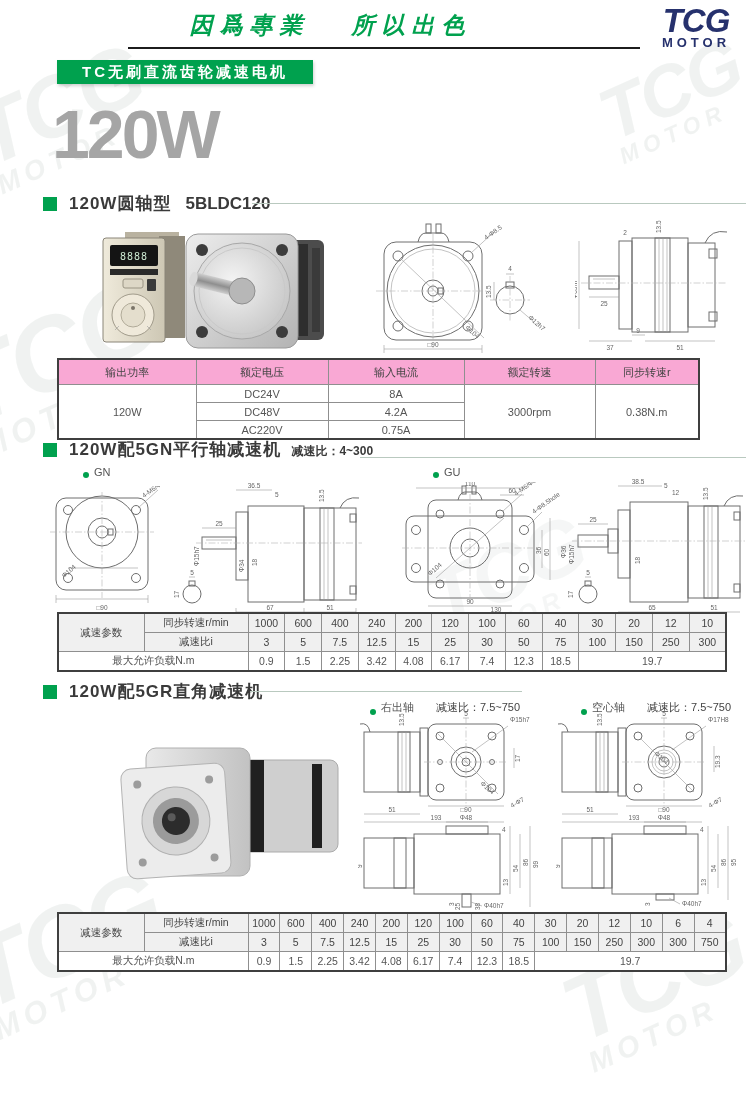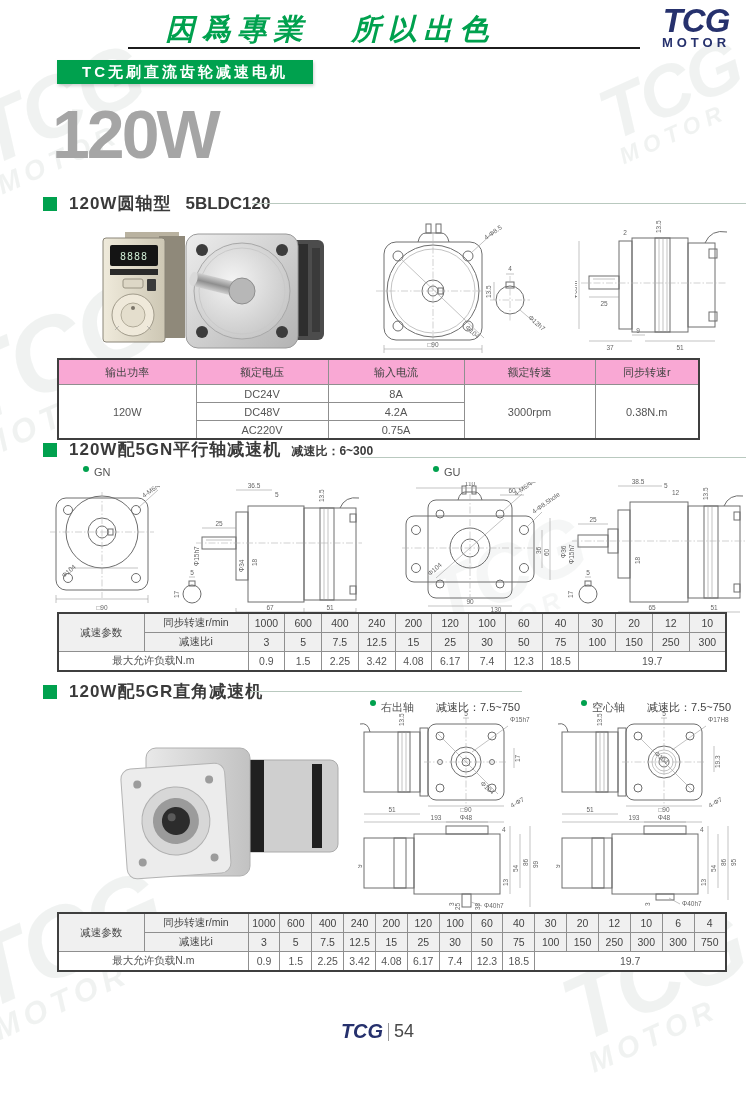--- a/index.html
+++ b/index.html
@@ -5,42 +5,42 @@
   html,body{margin:0;padding:0;background:#fff}
   .page{position:relative;width:755px;height:1093px;background:#ffffff;overflow:hidden;
         font-family:"Liberation Sans","DejaVu Sans",sans-serif;color:#333}
   .abs{position:absolute}
   
   .wm{position:absolute;font-style:italic;font-weight:900;color:#e7ebe9;opacity:.6;
       transform:rotate(-24deg);line-height:.78;pointer-events:none;letter-spacing:-2px}
   .wm .wm2{display:block;font-size:.32em;letter-spacing:6px;margin-top:6px}
   
   .slogan{position:absolute;top:10px;left:0;width:661px;text-align:center;
-          color:#00a14e;font-size:29px;font-weight:bold;font-style:italic;letter-spacing:7px}
+          color:#00a14e;font-size:23px;font-weight:bold;font-style:italic;letter-spacing:7px}
   .slogan .gap{margin-left:42px}
   .hline{position:absolute;top:47px;left:128px;width:512px;height:2px;background:#1c1c1c}
   .logo{position:absolute;top:4px;left:644px;width:104px;text-align:center}
   .logo-tcg{font-size:33px;font-weight:900;font-style:italic;color:#26316d;letter-spacing:-1px;line-height:1}
   .logo-motor{font-size:13px;font-weight:900;color:#26316d;letter-spacing:4px;margin-top:-2px}
   .tb-green{position:absolute;top:60px;left:57px;width:256px;height:24px;background:#00a14e;
             color:#fff;font-size:15px;font-weight:bold;letter-spacing:3px;
             display:flex;align-items:center;justify-content:center;box-shadow:1px 2px 3px rgba(0,0,0,.18)}
   .tb-white{position:absolute;top:60px;left:313px;width:347px;height:28px;background:#fff;
             border:1px solid #b4b4b4;color:#9a9a9a;font-size:11px;letter-spacing:1px;
             display:flex;align-items:center;justify-content:center;box-shadow:1px 2px 3px rgba(0,0,0,.12)}
   .bigw{position:absolute;top:100px;left:52px;font-size:68px;font-weight:800;
         color:#a5a5a5;letter-spacing:-3px;line-height:1}
   
   .sec{position:absolute;display:flex;align-items:baseline}
   .sq{width:14px;height:14px;background:#00a14e;margin-right:12px;align-self:center}
   .sec .t{font-size:17px;font-weight:bold;color:#3a3a3a;letter-spacing:1px}
   .sec .m{font-size:17px;font-weight:bold;color:#3a3a3a;margin-left:14px}
   .sec .sub{font-size:12px;font-weight:bold;color:#3a3a3a;margin-left:10px}
   .hr{position:absolute;height:1px;background:#b9c9bf}
-  .dotlab{position:absolute;font-size:11px;color:#555;display:flex;align-items:flex-start}
+  .dotlab{position:absolute;font-size:11px;color:#555;display:flex;align-items:flex-end}
   .dot{width:6px;height:6px;border-radius:50%;background:#00a14e;margin-right:5px}
   .dotlab .r{margin-left:22px;font-size:11px;color:#444}
   
   table{border-collapse:collapse;table-layout:fixed}
   .spec,.ratio{position:absolute;background:#fff}
   .spec{left:57px;top:358px;width:641px;border:2px solid #3f3f3f}
   .spec td{border:1px solid #8f8f8f;text-align:center;font-size:11px;color:#555;height:17px;padding:0}
   .spec tr.th td{background:#f9a8d4;height:24px;color:#444}
   .ratio{left:57px;width:670px;border:2px solid #3f3f3f}
   .ratio td{border:1px solid #8f8f8f;text-align:center;font-size:10.5px;color:#555;height:18px;padding:0}
@@ -241,21 +241,21 @@
     <tr>
       <td>AC220V</td>
       <td>0.75A</td>
     </tr>
   </tbody>
     </table>
 
   <div class="sec" style="left:43px;top:438px">
     <span class="sq"></span>
     <span class="t">120W配5GN平行轴减速机</span>
-    <span class="sub">减速比：6~300</span>
+    <span class="sub">减速比：4~300</span>
   </div>
   <div class="hr" style="left:360px;top:457px;width:386px"></div>
   <div class="dotlab" style="left:83px;top:466px">
       <span class="dot"></span>
       <span>GN</span>
     </div>
   <div class="dotlab" style="left:433px;top:466px">
       <span class="dot"></span>
       <span>GU</span>
     </div>
@@ -652,17 +652,14 @@
           <td>4.08</td>
           <td>6.17</td>
           <td>7.4</td>
           <td>12.3</td>
           <td>18.5</td>
       <td colspan="6">19.7</td>
     </tr>
   </tbody>
     </table>
 
-  <div class="footer">
-    <span class="f-brand">TCG</span><span class="f-sep"></span><span class="f-page">54</span>
-  </div>
 
 </div>
 
 </body></html>

